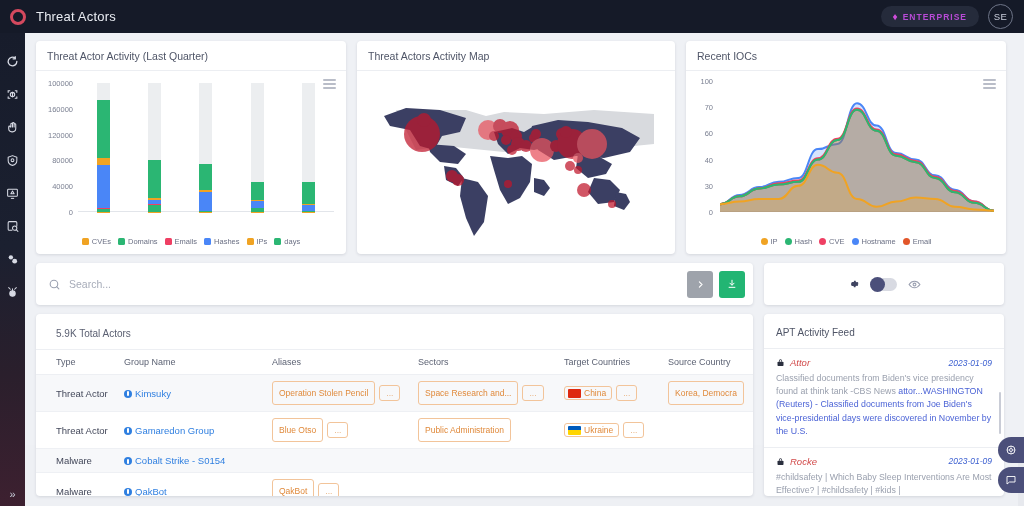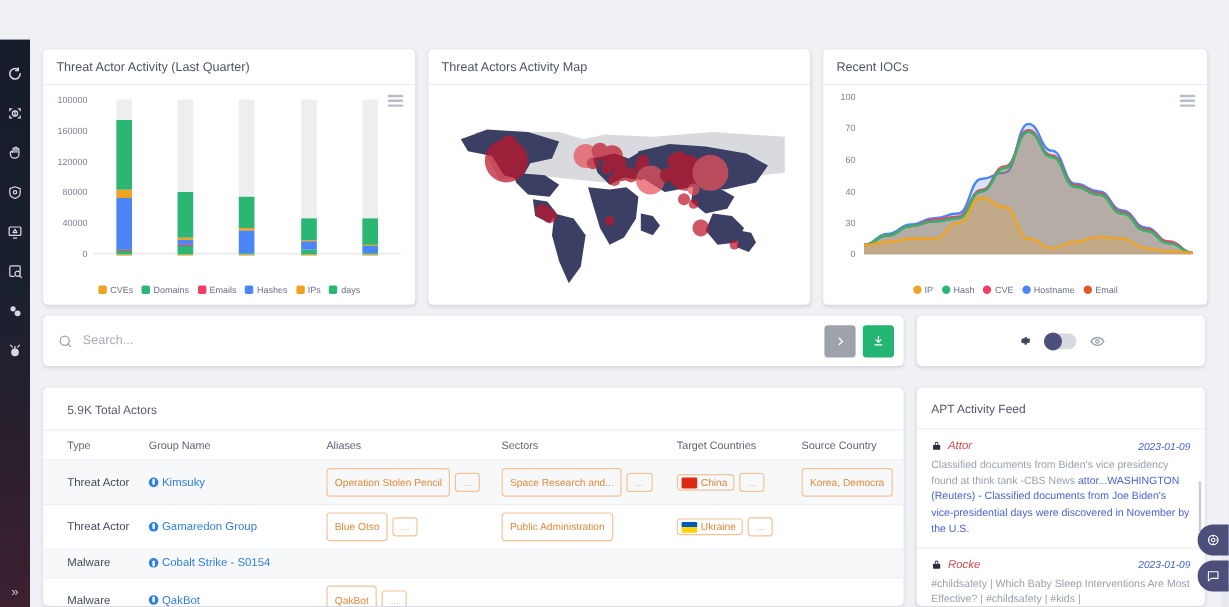--- a/index.html
+++ b/index.html
@@ -128,21 +128,21 @@
   .toggle {
     width: 27px; height: 13px; border-radius: 7px; background: #d8dae2; position: relative;
   }
   .toggle .knob {
     position: absolute; left: 0; top: -1px; width: 15px; height: 15px;
     border-radius: 50%; background: #4b4f7a;
   }
   .eye { color: #9a9fb0; display: flex; }
 
   
-  .row-bot { display: flex; gap: 11px; margin-top: 18px; }
+  .row-bot { display: flex; gap: 11px; margin-top: 9px; }
   .table-card { width: 717px; height: 182px; overflow: hidden; position: relative; }
   .table-total { font-size: 10px; color: #5b6072; padding: 14px 0 10px 20px; }
   table { width: 100%; border-collapse: collapse; table-layout: fixed; }
   th {
     font-size: 9px; font-weight: normal; color: #5d6374; text-align: left;
     padding: 7px 6px 7px 0; border-top: 1px solid #edeff3; border-bottom: 1px solid #edeff3;
   }
   td {
     font-size: 9.5px; color: #43485a; padding: 6px 6px 6px 0;
     border-bottom: 1px solid #eef0f4; vertical-align: middle; white-space: nowrap;
@@ -199,20 +199,33 @@
 
   .right-rail {
     position: absolute; right: 0; top: 33px; width: 6px; height: 473px; background: #e7e9ee;
   }
 </style>
 </head>
 <body>
 
 <div class="app">
 
+  <div class="header">
+    <div class="header-logo">
+      <div class="logo-ring"></div>
+    </div>
+    <div class="header-title">Threat Actors</div>
+    <div class="header-right">
+      <div class="ent-badge">
+        <span class="gem">♦</span>
+        <span class="ent-label">ENTERPRISE</span>
+      </div>
+      <div class="avatar">SE</div>
+    </div>
+  </div>
 
   <div class="sidebar">
     <div class="side-icon">
       <svg viewBox="0 0 24 24" fill="none" stroke="currentColor" stroke-width="2.4" stroke-linecap="round">
         <path d="M20 12a8 8 0 1 1-3.2-6.4"></path>
           <path d="M17 3v4h-4"></path>
       </svg>
     </div>
     <div class="side-icon">
       <svg viewBox="0 0 24 24" fill="none" stroke="currentColor" stroke-width="2" stroke-linecap="round">

